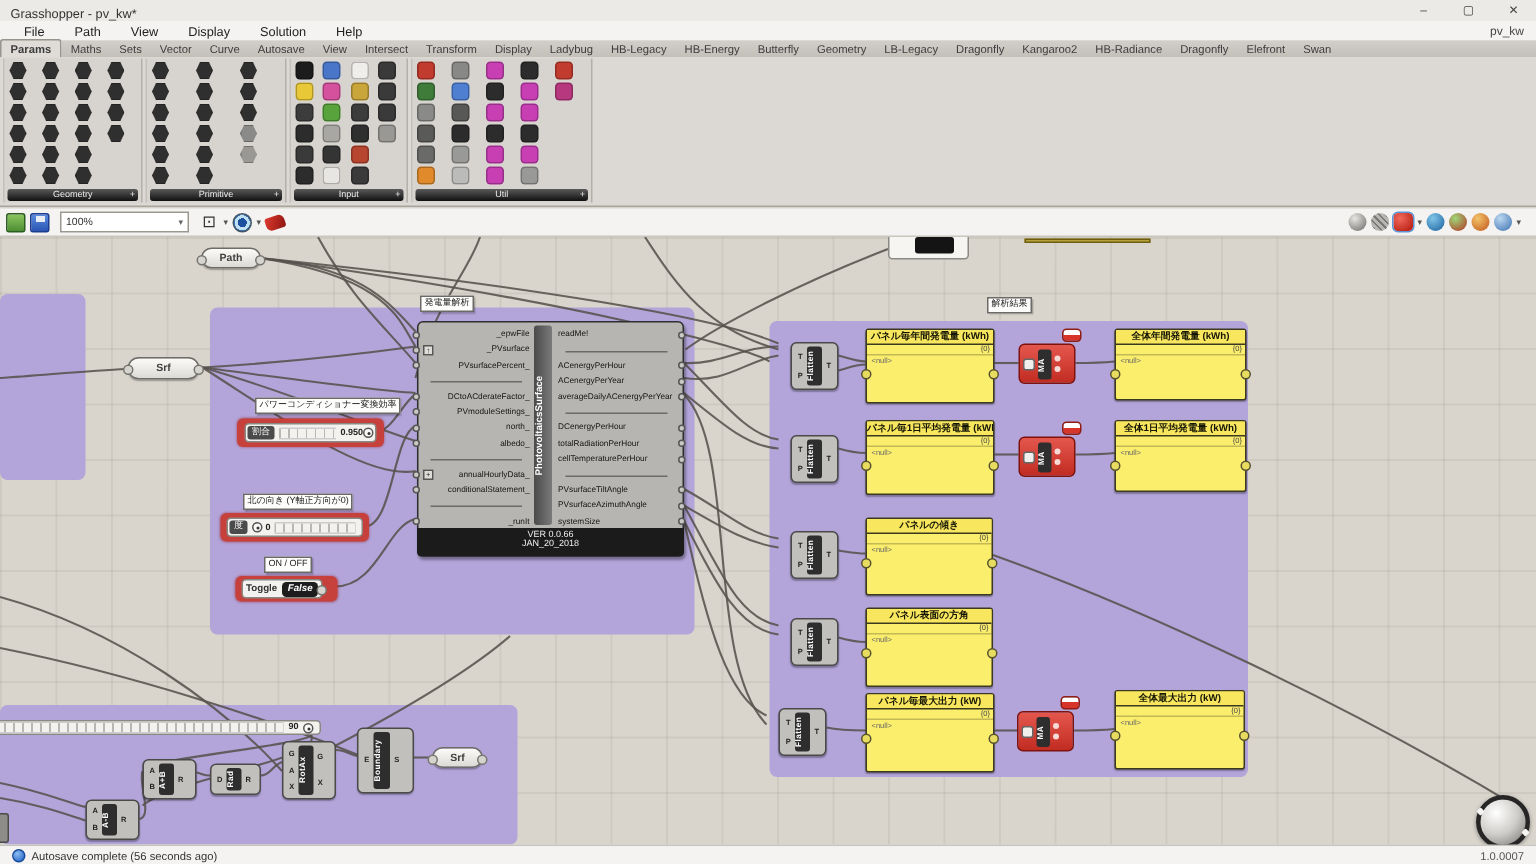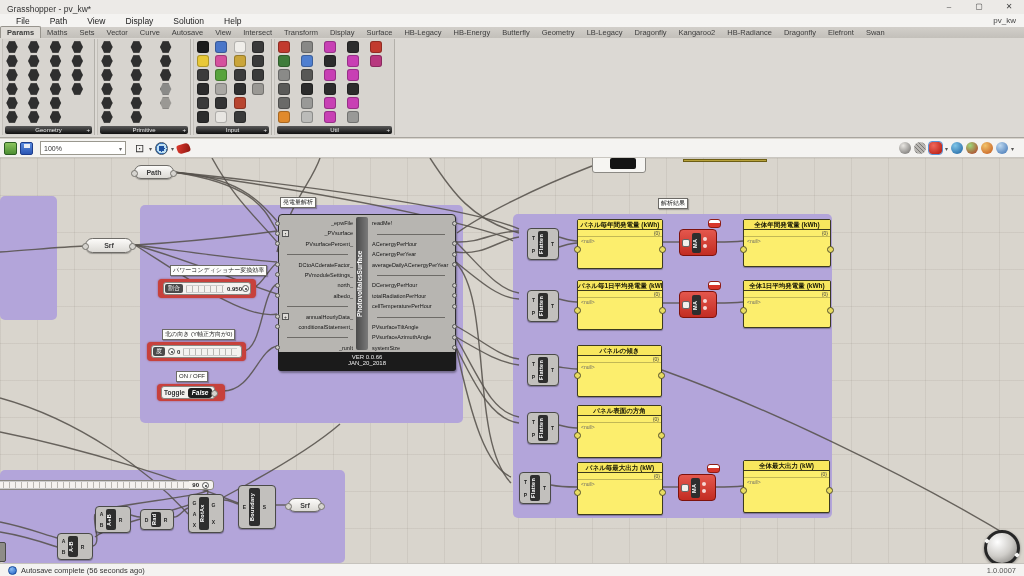--- a/index.html
+++ b/index.html
@@ -183,21 +183,21 @@
     <span class="tab active">Params</span>
     <span class="tab">Maths</span>
     <span class="tab">Sets</span>
     <span class="tab">Vector</span>
     <span class="tab">Curve</span>
     <span class="tab">Autosave</span>
     <span class="tab">View</span>
     <span class="tab">Intersect</span>
     <span class="tab">Transform</span>
     <span class="tab">Display</span>
-    <span class="tab">Surface</span>
+    <span class="tab">Ladybug</span>
     <span class="tab">HB-Legacy</span>
     <span class="tab">HB-Energy</span>
     <span class="tab">Butterfly</span>
     <span class="tab">Geometry</span>
     <span class="tab">LB-Legacy</span>
     <span class="tab">Dragonfly</span>
     <span class="tab">Kangaroo2</span>
     <span class="tab">HB-Radiance</span>
     <span class="tab">Dragonfly</span>
     <span class="tab">Elefront</span>

